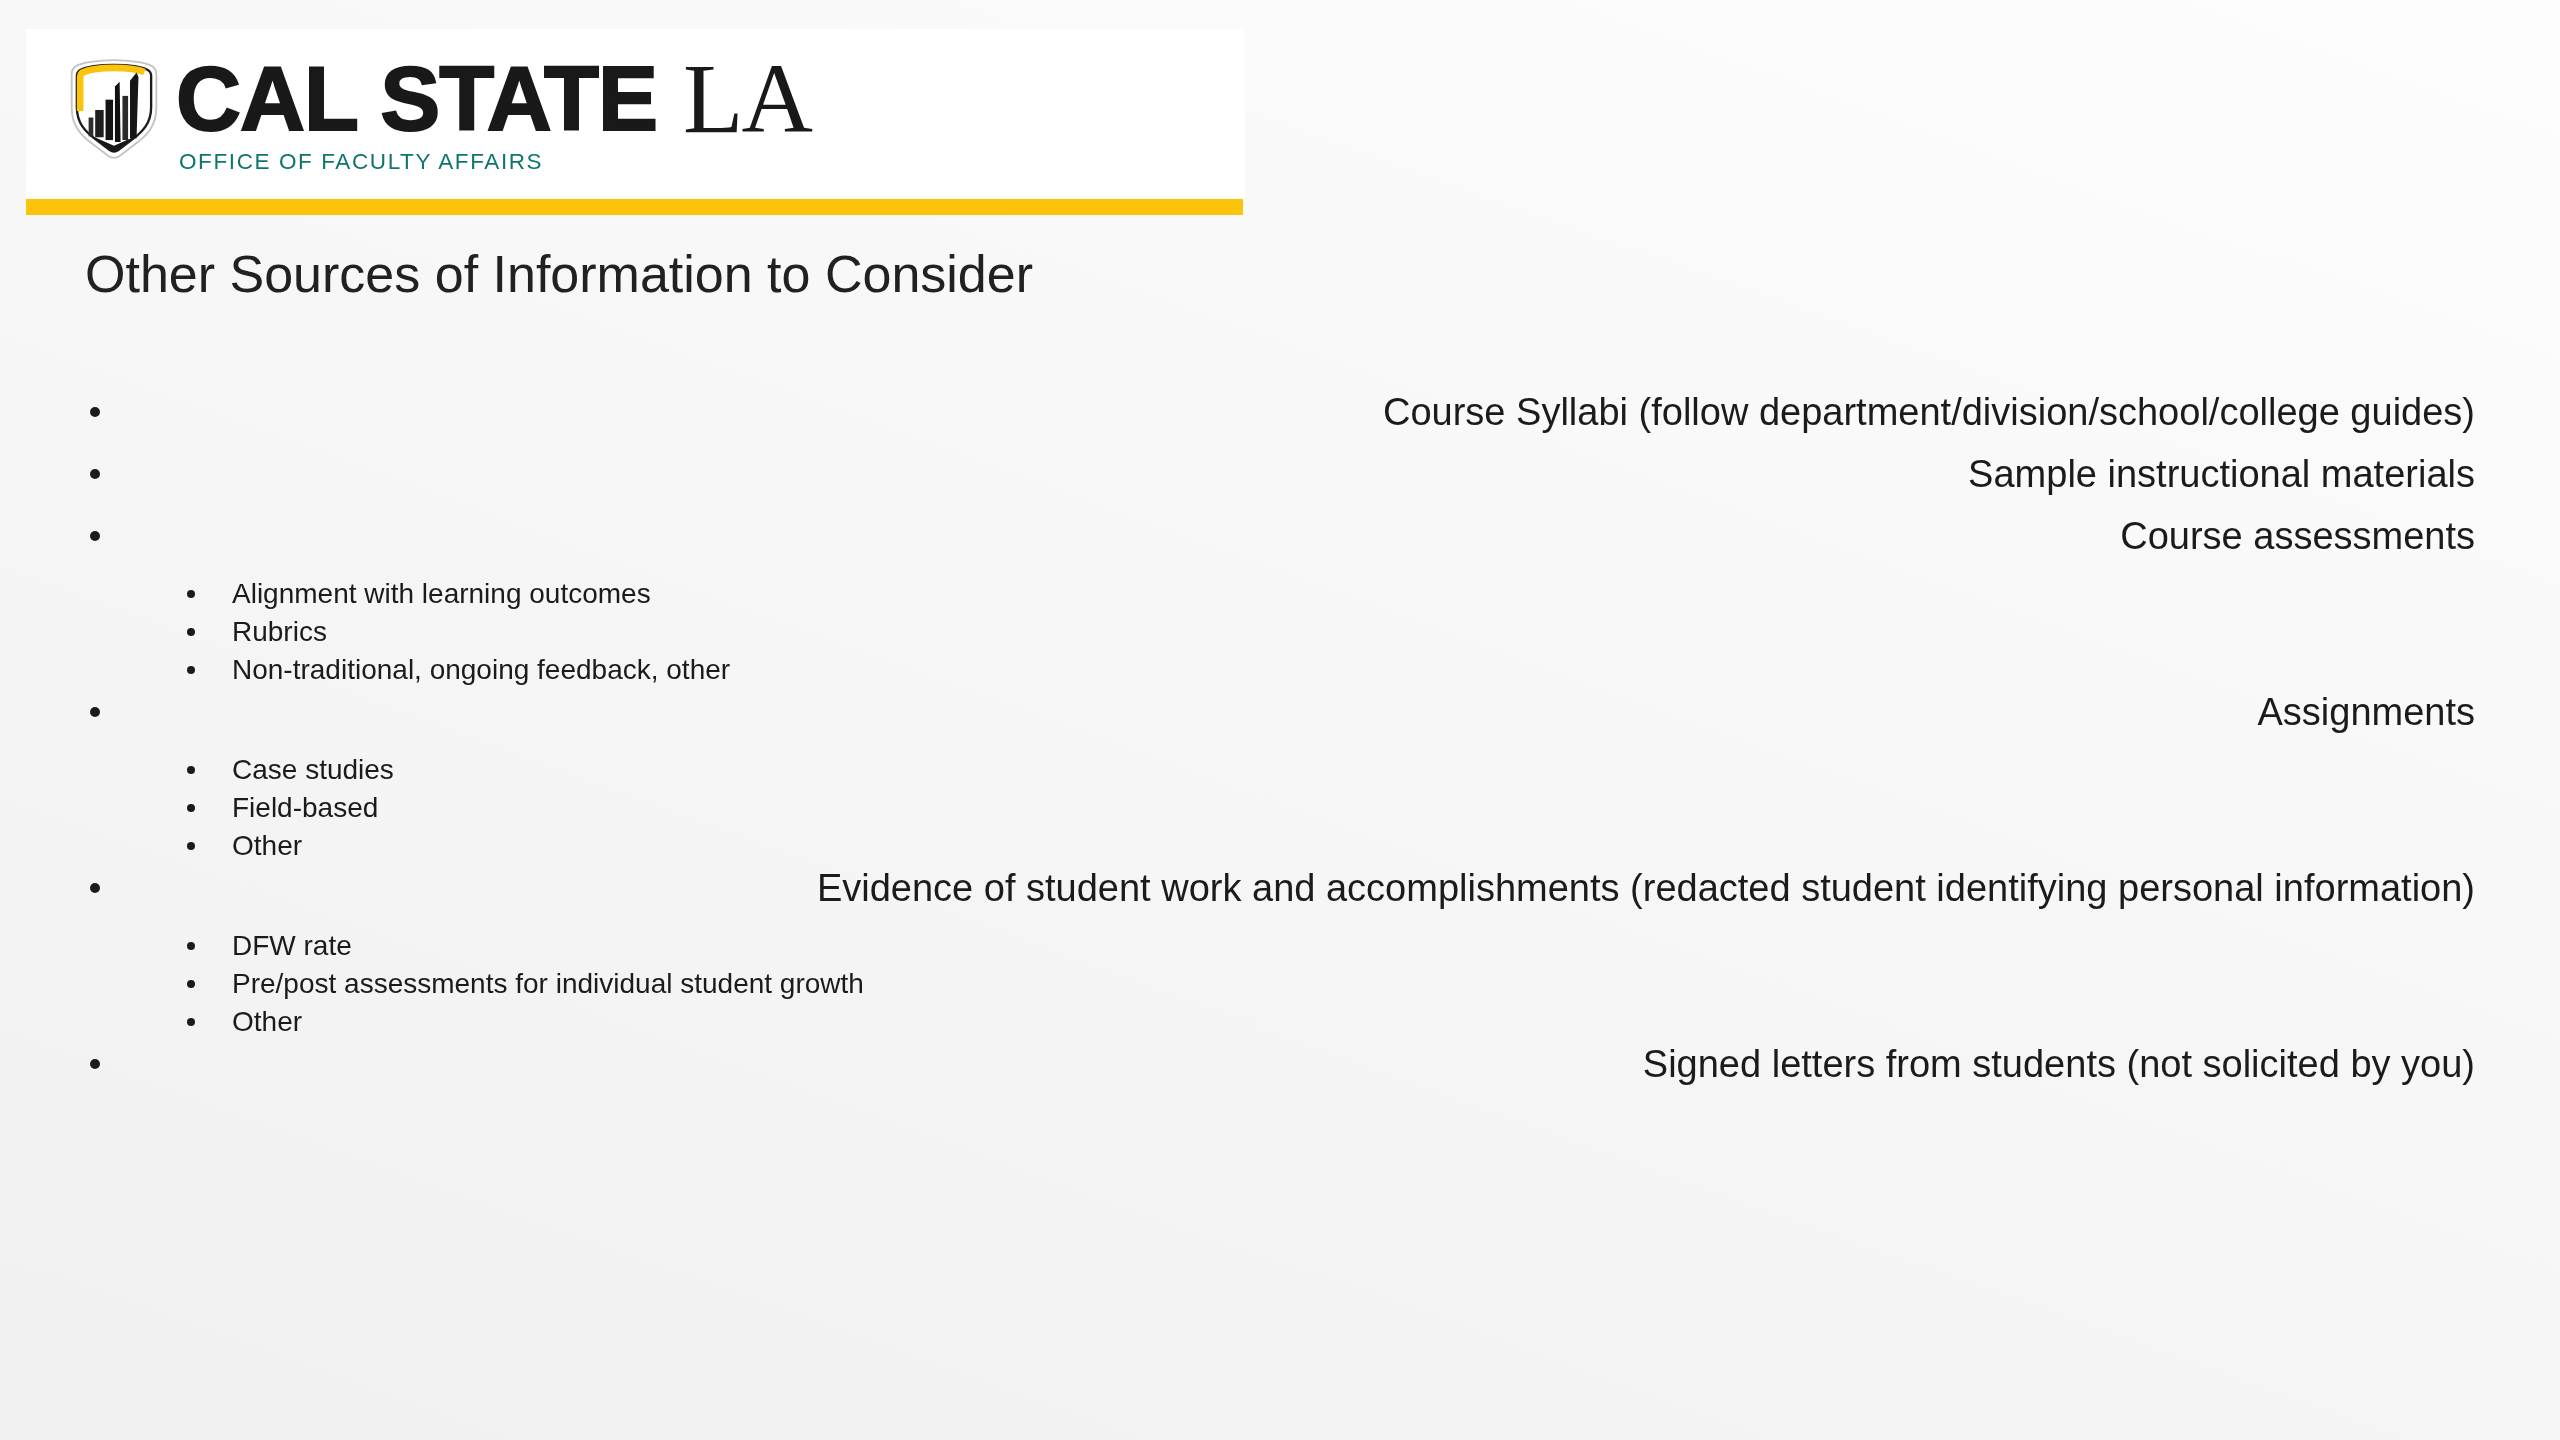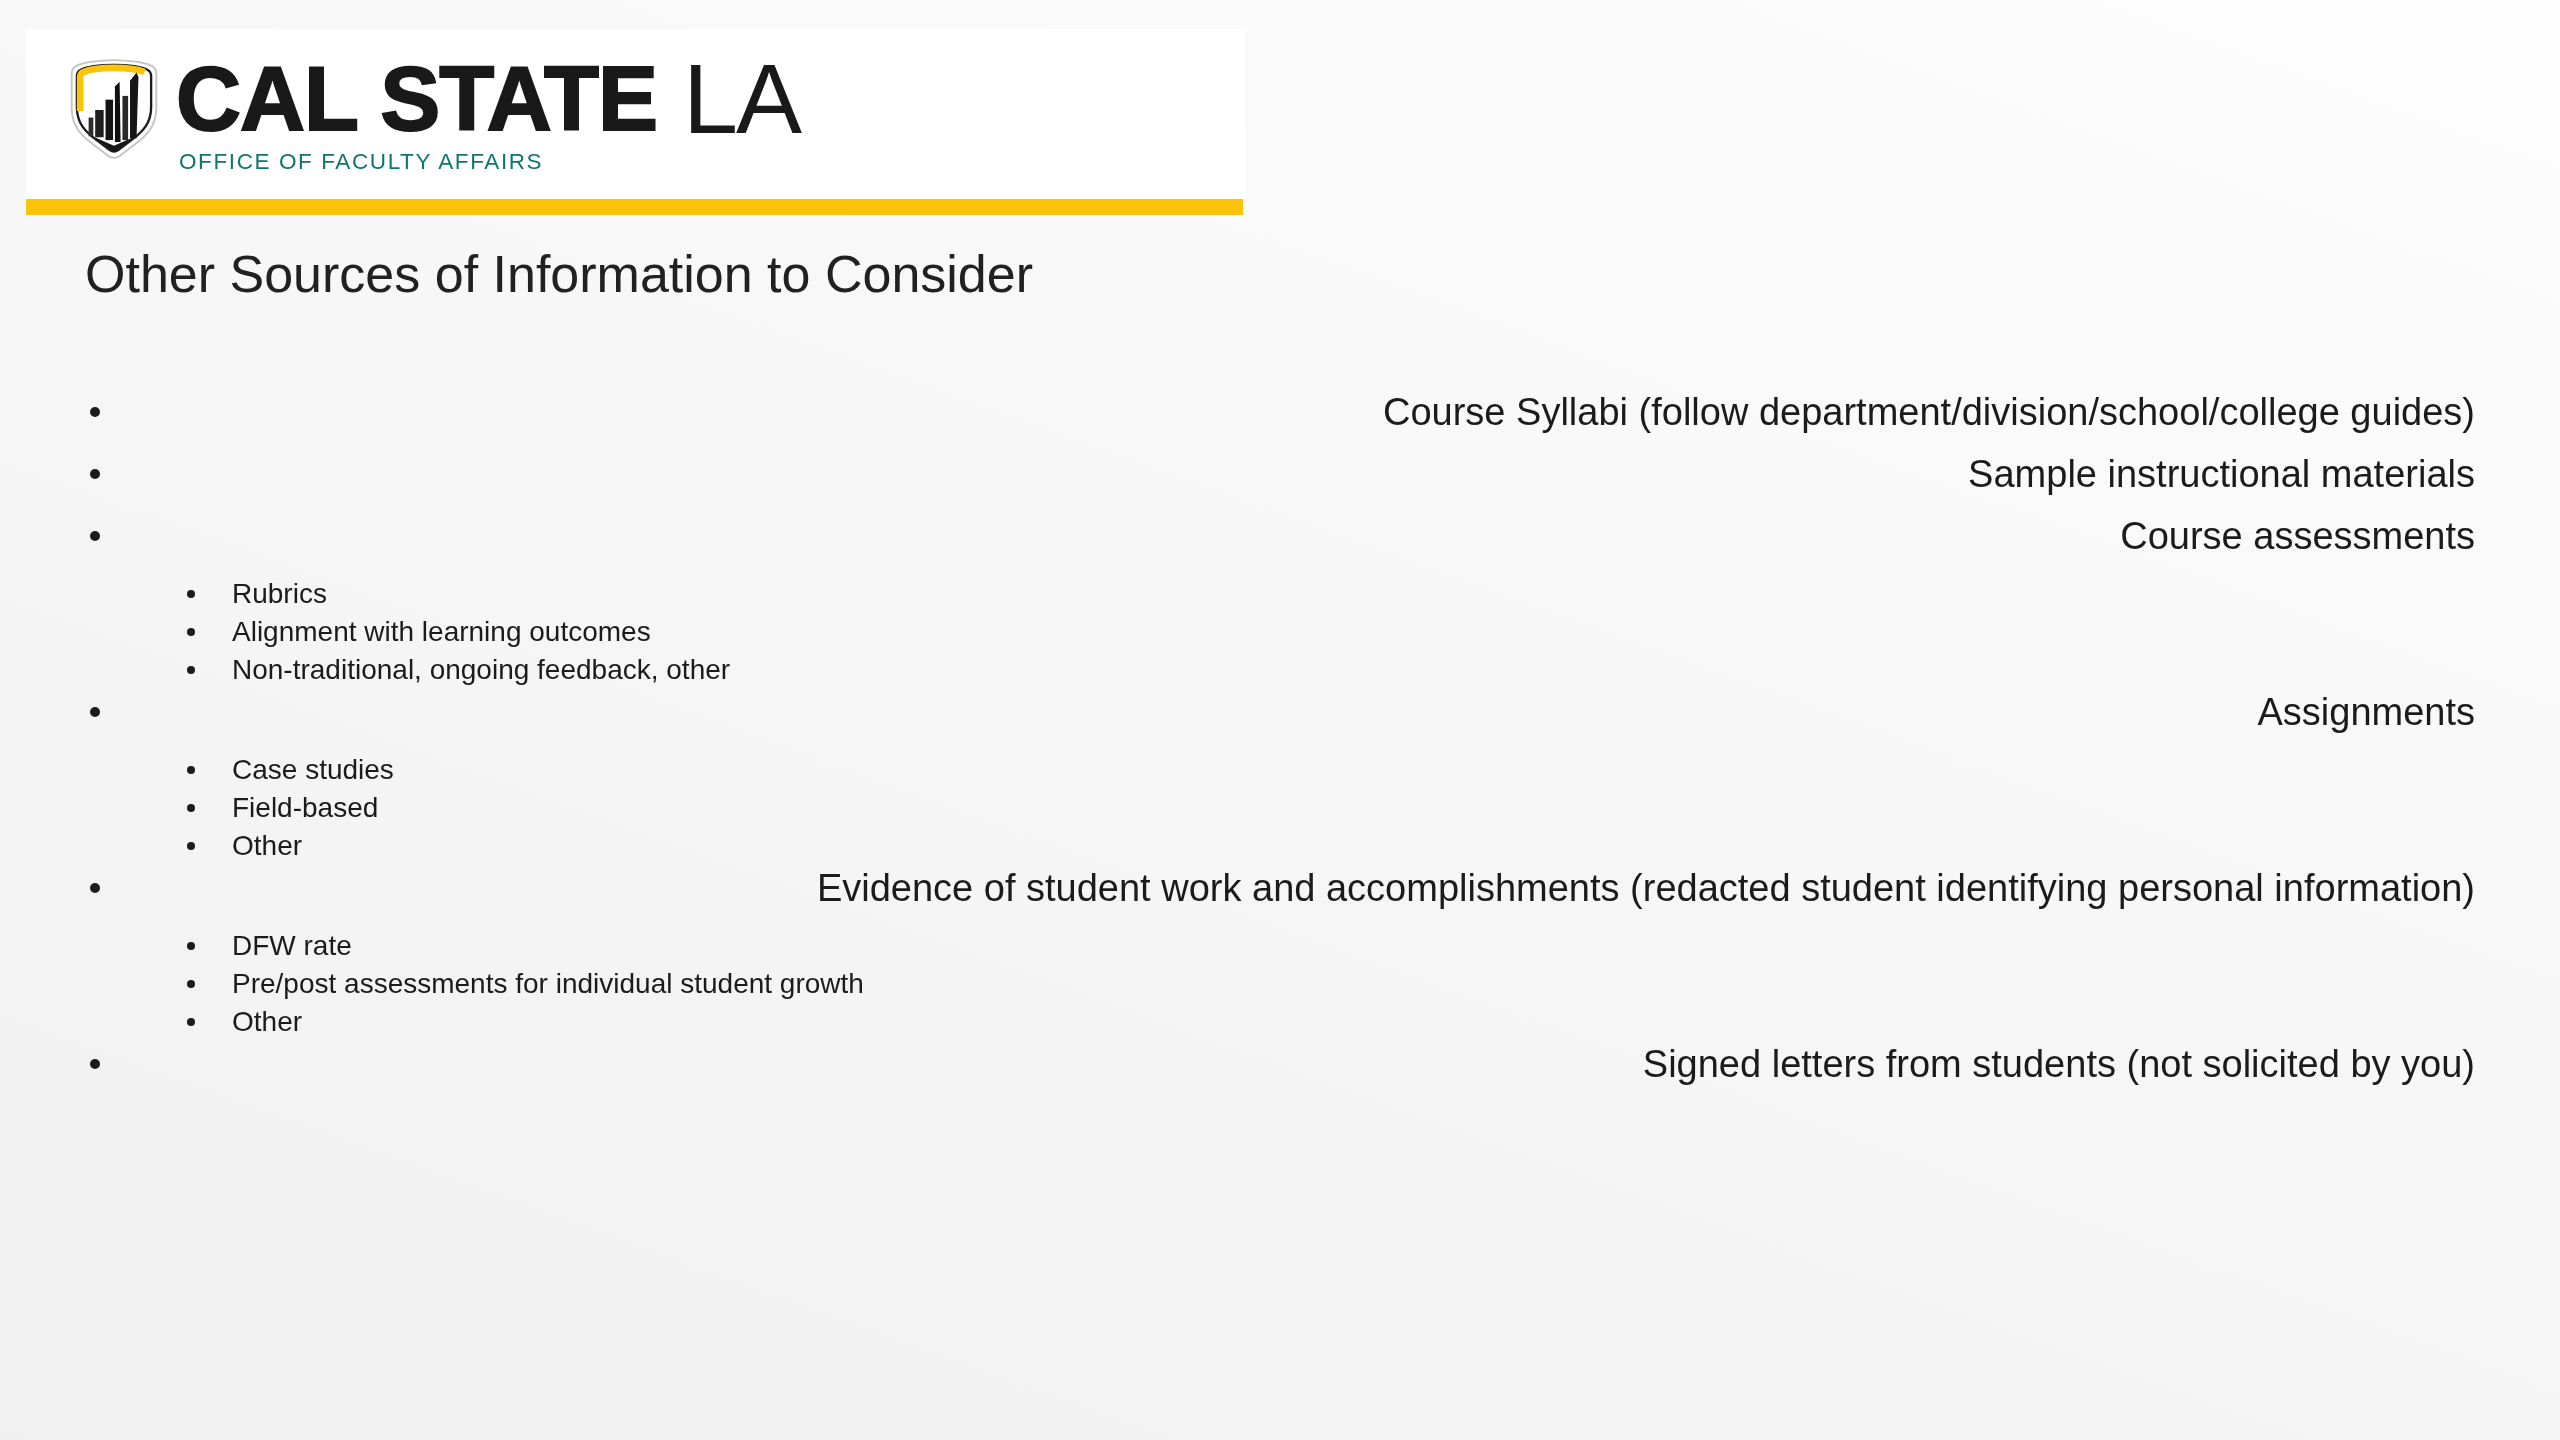--- a/index.html
+++ b/index.html
@@ -26,21 +26,21 @@
   .wordmark {
     position: absolute; left: 150px; top: 10px;
     display: flex; align-items: flex-start;
     line-height: 120px; white-space: nowrap;
   }
   .wm-main {
     font-size: 90px; font-weight: bold; letter-spacing: -1px;
     color: #191919; -webkit-text-stroke: 2px #191919;
   }
   .wm-la {
-    font-family: Liberation Sans, sans-serif;
+    font-family: Liberation Serif, serif;
     font-size: 99px; font-weight: normal; letter-spacing: -2px;
     color: #191919; margin-left: 26px;
   }
   .dept {
     position: absolute; left: 153px; top: 120px;
     font-size: 22.5px; letter-spacing: 1.6px;
     color: #0f766e; white-space: nowrap;
   }
 
   
@@ -101,22 +101,22 @@
   <div class="gold-bar" style="background: rgb(252, 195, 11);"></div>
 
   <h1 class="title">Other Sources of Information to Consider</h1>
 
   <div class="content">
     <ul>
         <li class="b1">Course Syllabi (follow department/division/school/college guides)</li>
         <li class="b1">Sample instructional materials</li>
         <li class="b1">Course assessments</li>
         <ul class="sub">
+          <li class="b2">Alignment with learning outcomes</li>
           <li class="b2">Rubrics</li>
-          <li class="b2">Alignment with learning outcomes</li>
           <li class="b2">Non-traditional, ongoing feedback, other</li>
         </ul>
         <li class="b1">Assignments</li>
         <ul class="sub">
           <li class="b2">Case studies</li>
           <li class="b2">Field-based</li>
           <li class="b2">Other</li>
         </ul>
         <li class="b1">Evidence of student work and accomplishments (redacted student identifying personal information)</li>
         <ul class="sub">

